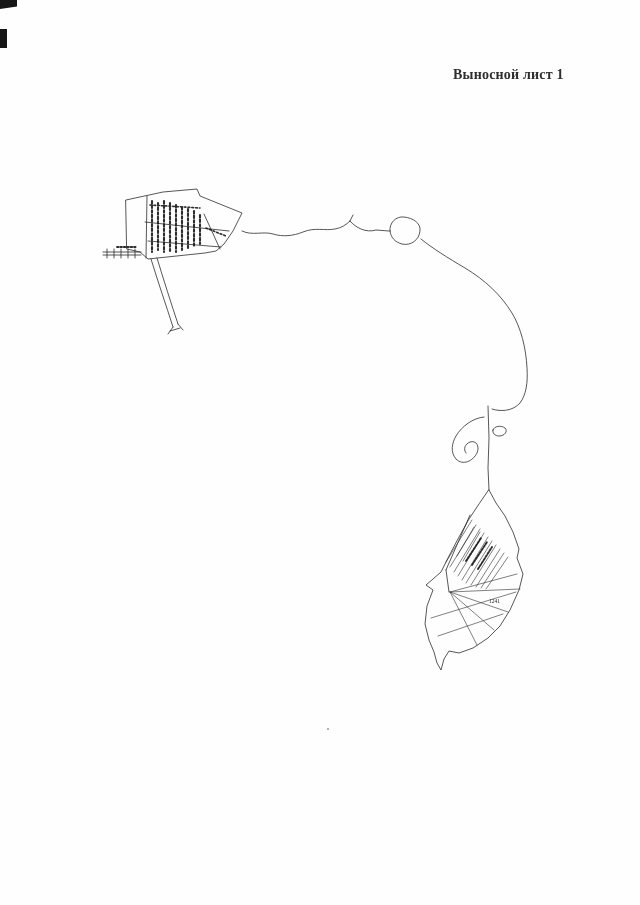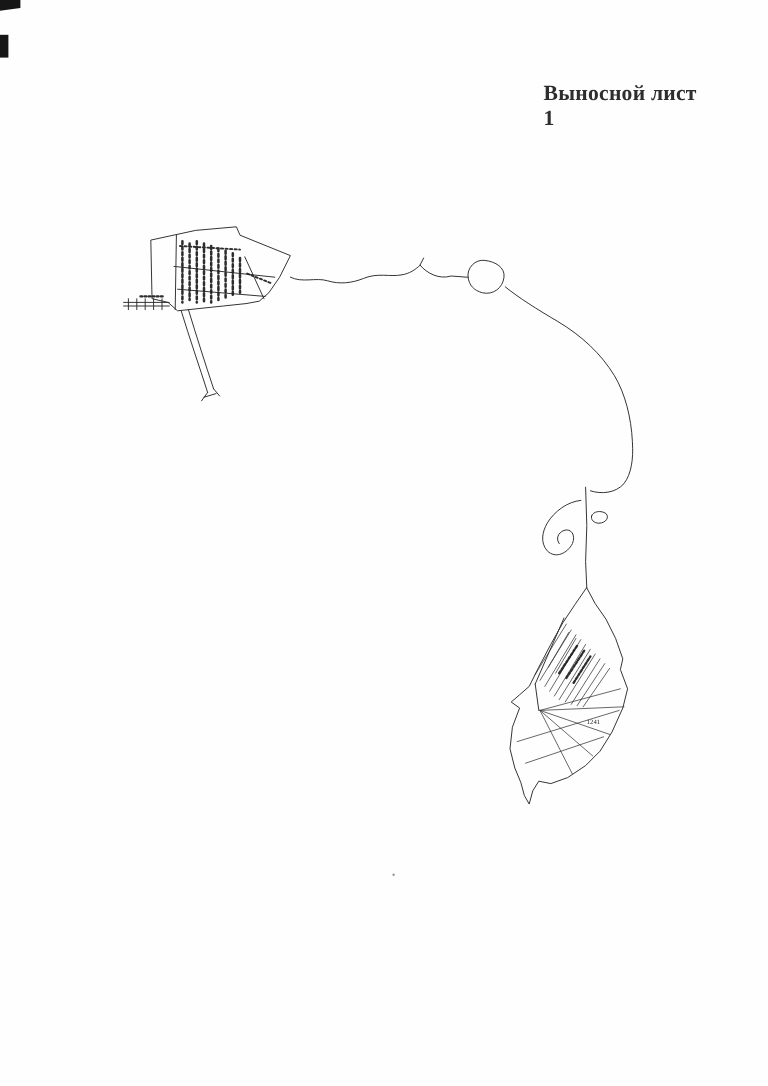--- a/index.html
+++ b/index.html
@@ -1,19 +1,19 @@
 <!DOCTYPE html>
 <html><head>
 <meta charset="utf-8">
 <style>
   html,body{margin:0;padding:0;background:#e9e9e9;}
   .page{position:relative;width:640px;height:905px;background:#fefefe;overflow:hidden;margin:0 auto;
         font-family:"Liberation Serif","DejaVu Serif",serif;}
   .sheet-title{position:absolute;left:453px;top:67px;width:140px;font-weight:bold;
-               font-size:18px;color:#2e2e2e;letter-spacing:.2px;}
+               font-size:14px;color:#2e2e2e;letter-spacing:.2px;}
   .scan-mark{position:absolute;background:#161616;}
   .scan-mark-1{left:0;top:0;width:17px;height:9px;transform:skewY(-8deg);transform-origin:left top;}
   .scan-mark-2{left:0;top:29px;width:7px;height:19px;}
   .scan-dot{position:absolute;left:327px;top:728px;width:2px;height:2px;background:#9a9a9a;border-radius:50%;}
   svg.map{position:absolute;left:0;top:0;}
   text.parcel-label{font-family:"Liberation Serif","DejaVu Serif",serif;font-size:5.5px;fill:#222;}
 </style>
 </head>
 <body>
 

